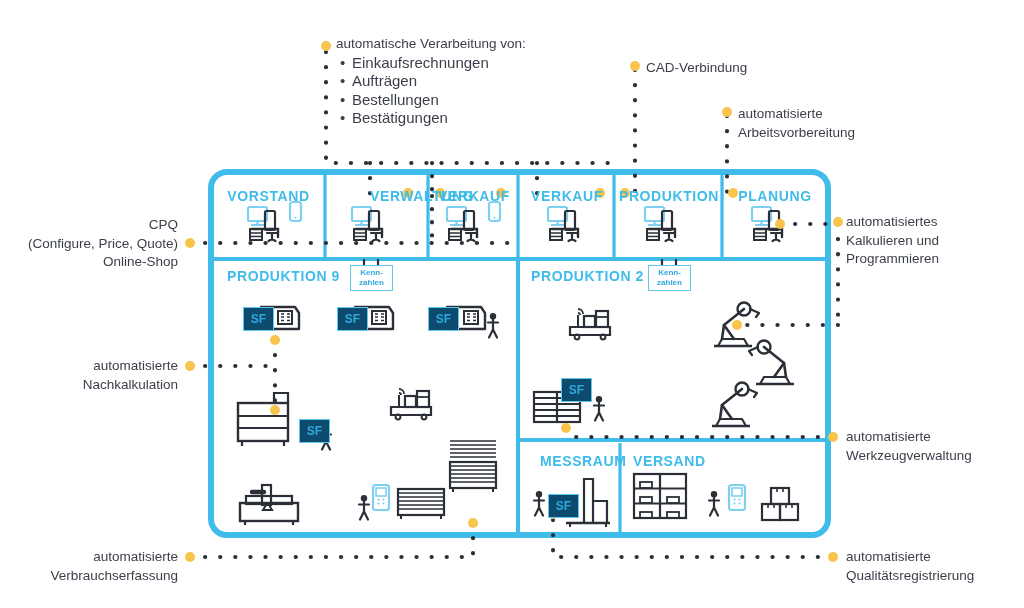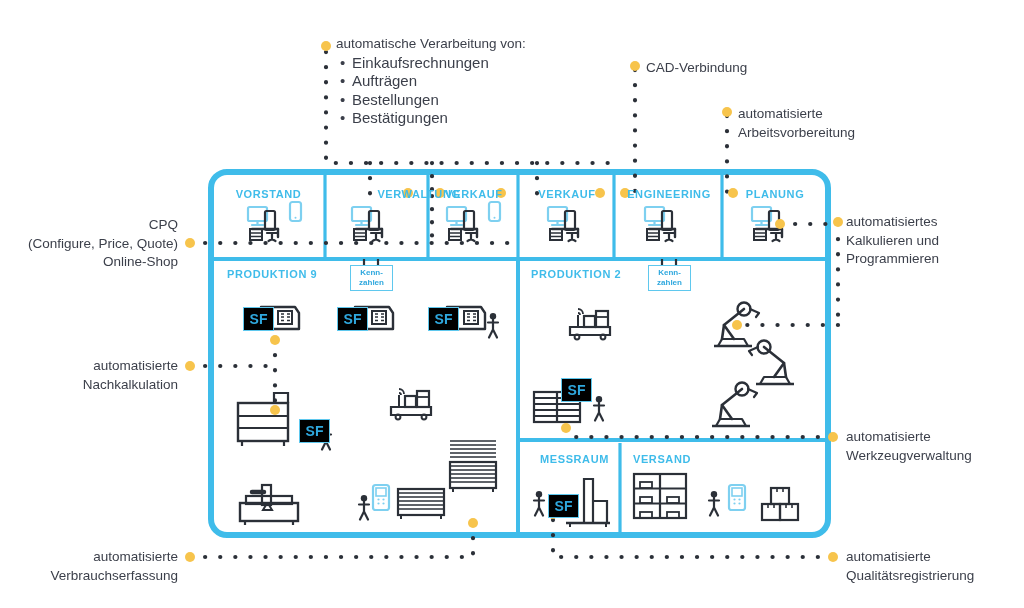--- a/index.html
+++ b/index.html
@@ -35,35 +35,35 @@
     width:12px;
     margin-left:-12px;
     color:#3b3f4a;
   }
 
   
   .roomlabel{
     position:absolute;
     font-family:"Liberation Sans", sans-serif;
     font-weight:bold;
-    font-size:11px;
+    font-size:14px;
     letter-spacing:0.6px;
     color:#3FBCEA;
     white-space:nowrap;
   }
   .roomlabel.center{text-align:center;}
 
   
   .sftag{
     position:absolute;
-    background:#000000;
+    background:#0c4a6e;
     border:1.6px solid #5FC8EE;
     color:#2FA8DE;
     font-weight:bold;
-    font-size:14px;
+    font-size:12px;
     font-family:"Liberation Sans", sans-serif;
     display:flex;align-items:center;justify-content:center;
     box-sizing:border-box;
   }
   .kz{
     position:absolute;
     background:#ffffff;
     border:1.6px solid #5FC8EE;
     color:#2FA8DE;
     font-weight:bold;
@@ -435,21 +435,21 @@
 
   <div class="callout left" style="left:846px;top:548px;">
     <span>automatisierte</span><br>
     <span>Qualitätsregistrierung</span>
   </div>
 
   <div class="roomlabel center" style="left:216px;top:188px;width:105px;">VORSTAND</div>
   <div class="roomlabel center" style="left:328px;top:188px;width:98px;padding-left:42px;">VERWALTUNG</div>
   <div class="roomlabel center" style="left:432px;top:188px;width:84px;">VERKAUF</div>
   <div class="roomlabel center" style="left:522px;top:188px;width:90px;">VERKAUF</div>
-  <div class="roomlabel center" style="left:618px;top:188px;width:102px;">ENGINEERING</div>
+  <div class="roomlabel center" style="left:618px;top:188px;width:102px;">PRODUKTION</div>
   <div class="roomlabel center" style="left:726px;top:188px;width:98px;">PLANUNG</div>
 
   <div class="roomlabel" style="left:227px;top:268px;">PRODUKTION 9</div>
   <div class="roomlabel" style="left:531px;top:268px;">PRODUKTION 2</div>
   <div class="roomlabel" style="left:531px;top:453px;padding-left:9px;">MESSRAUM</div>
   <div class="roomlabel" style="left:633px;top:453px;">VERSAND</div>
 
   <div class="kz" style="left:350px;top:265px;width:43px;height:26px;">
     <span>Kenn-</span>
     <span>zahlen</span>

